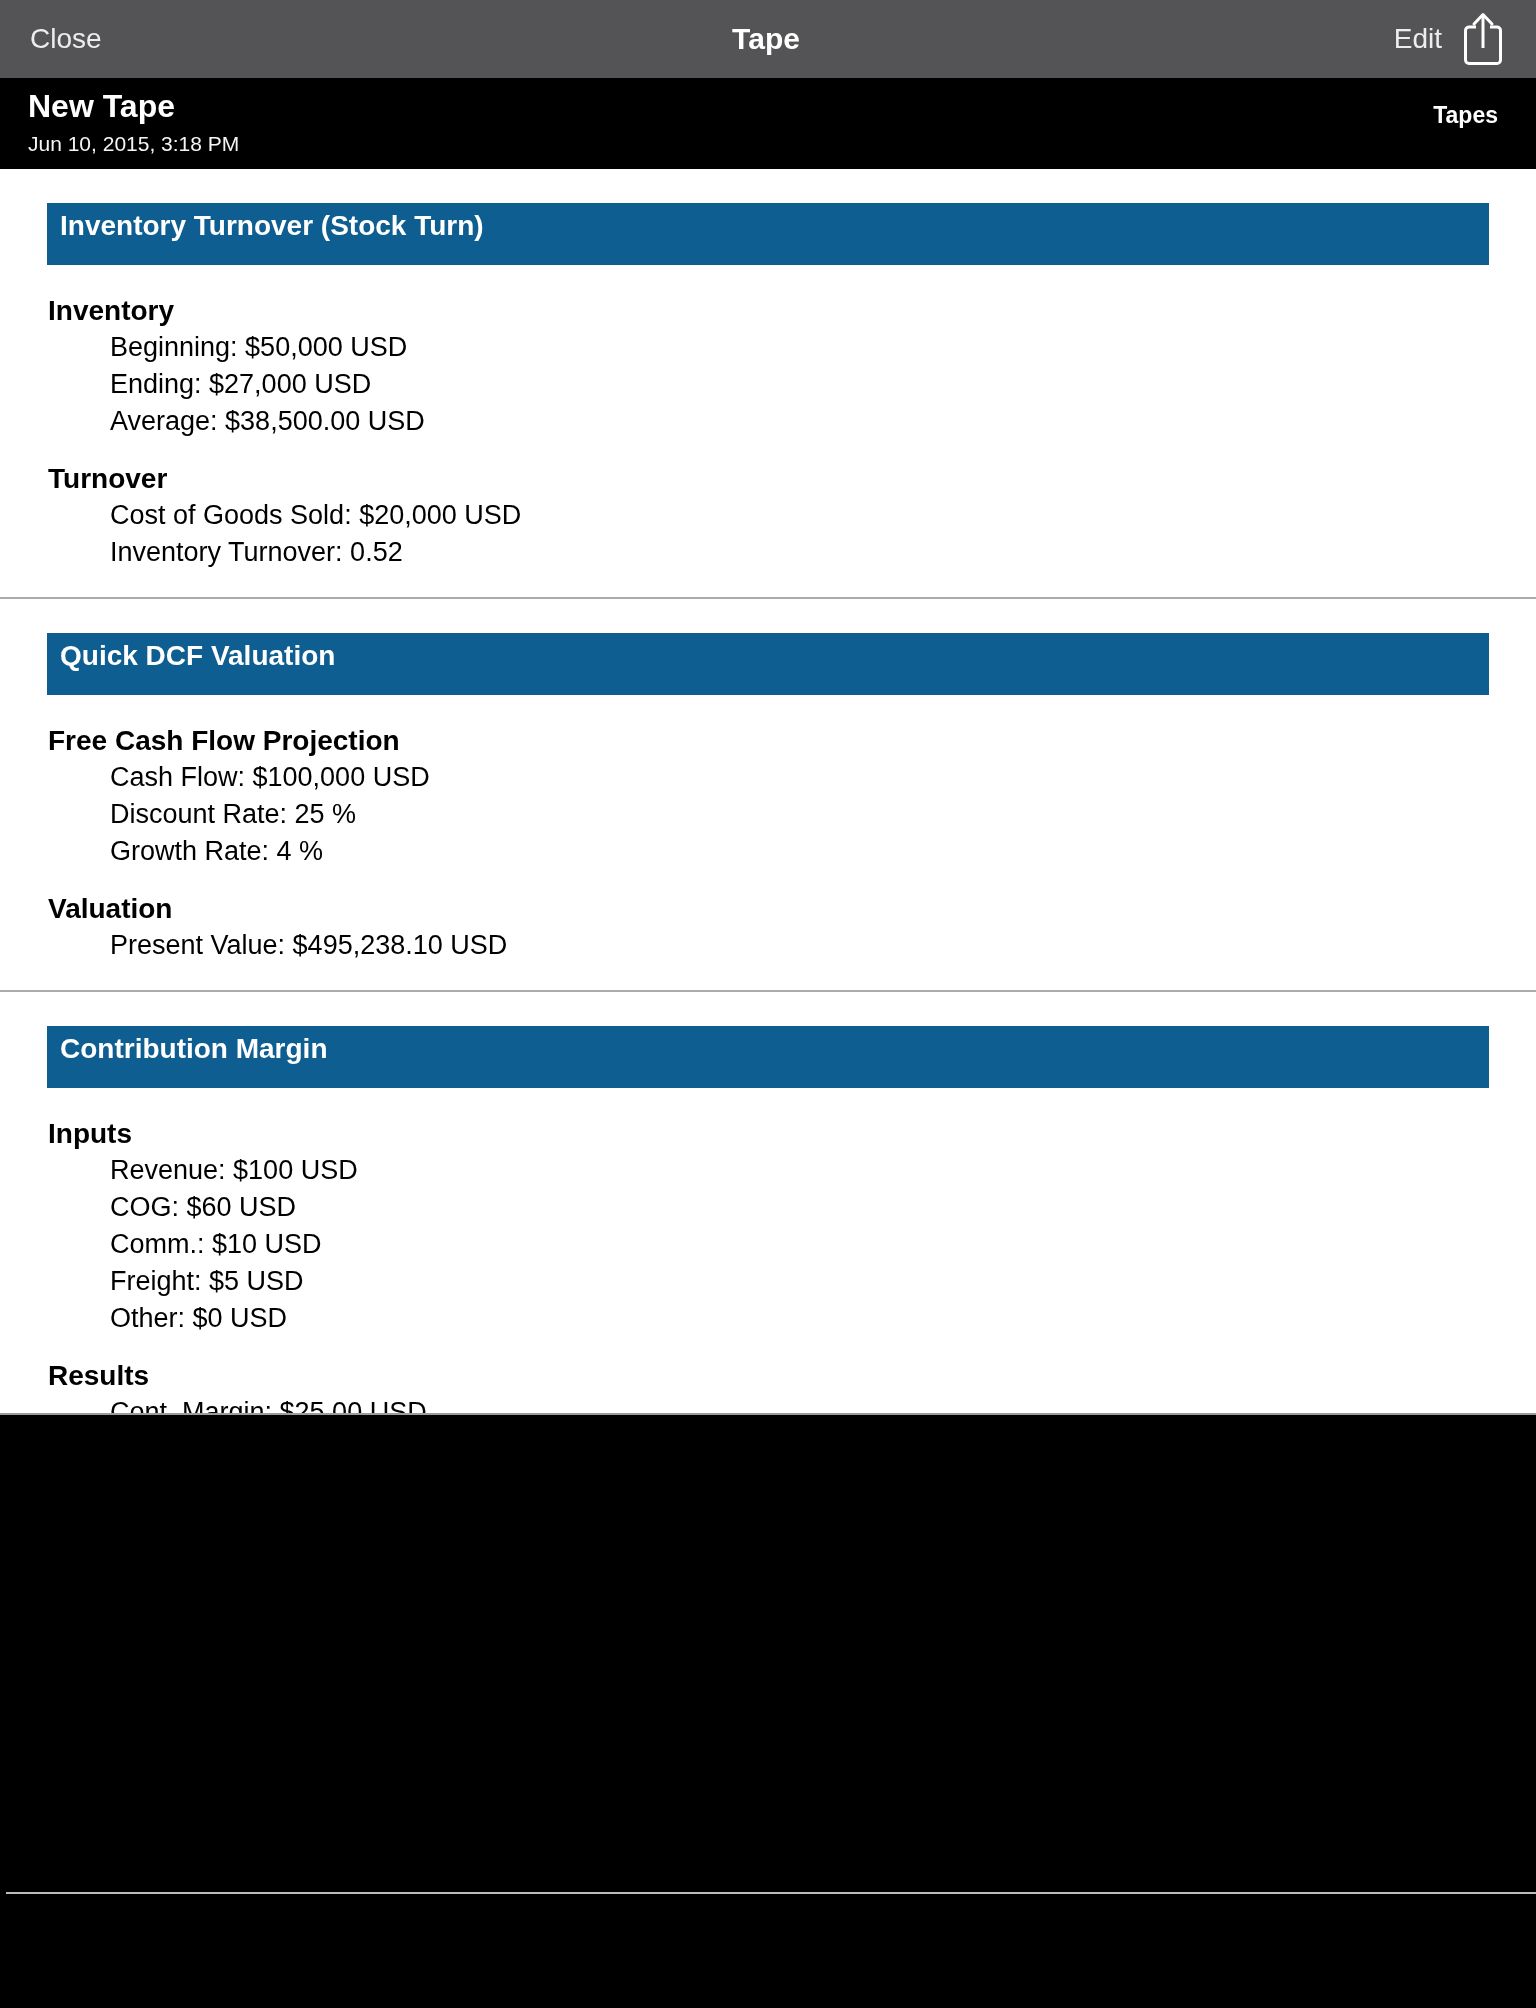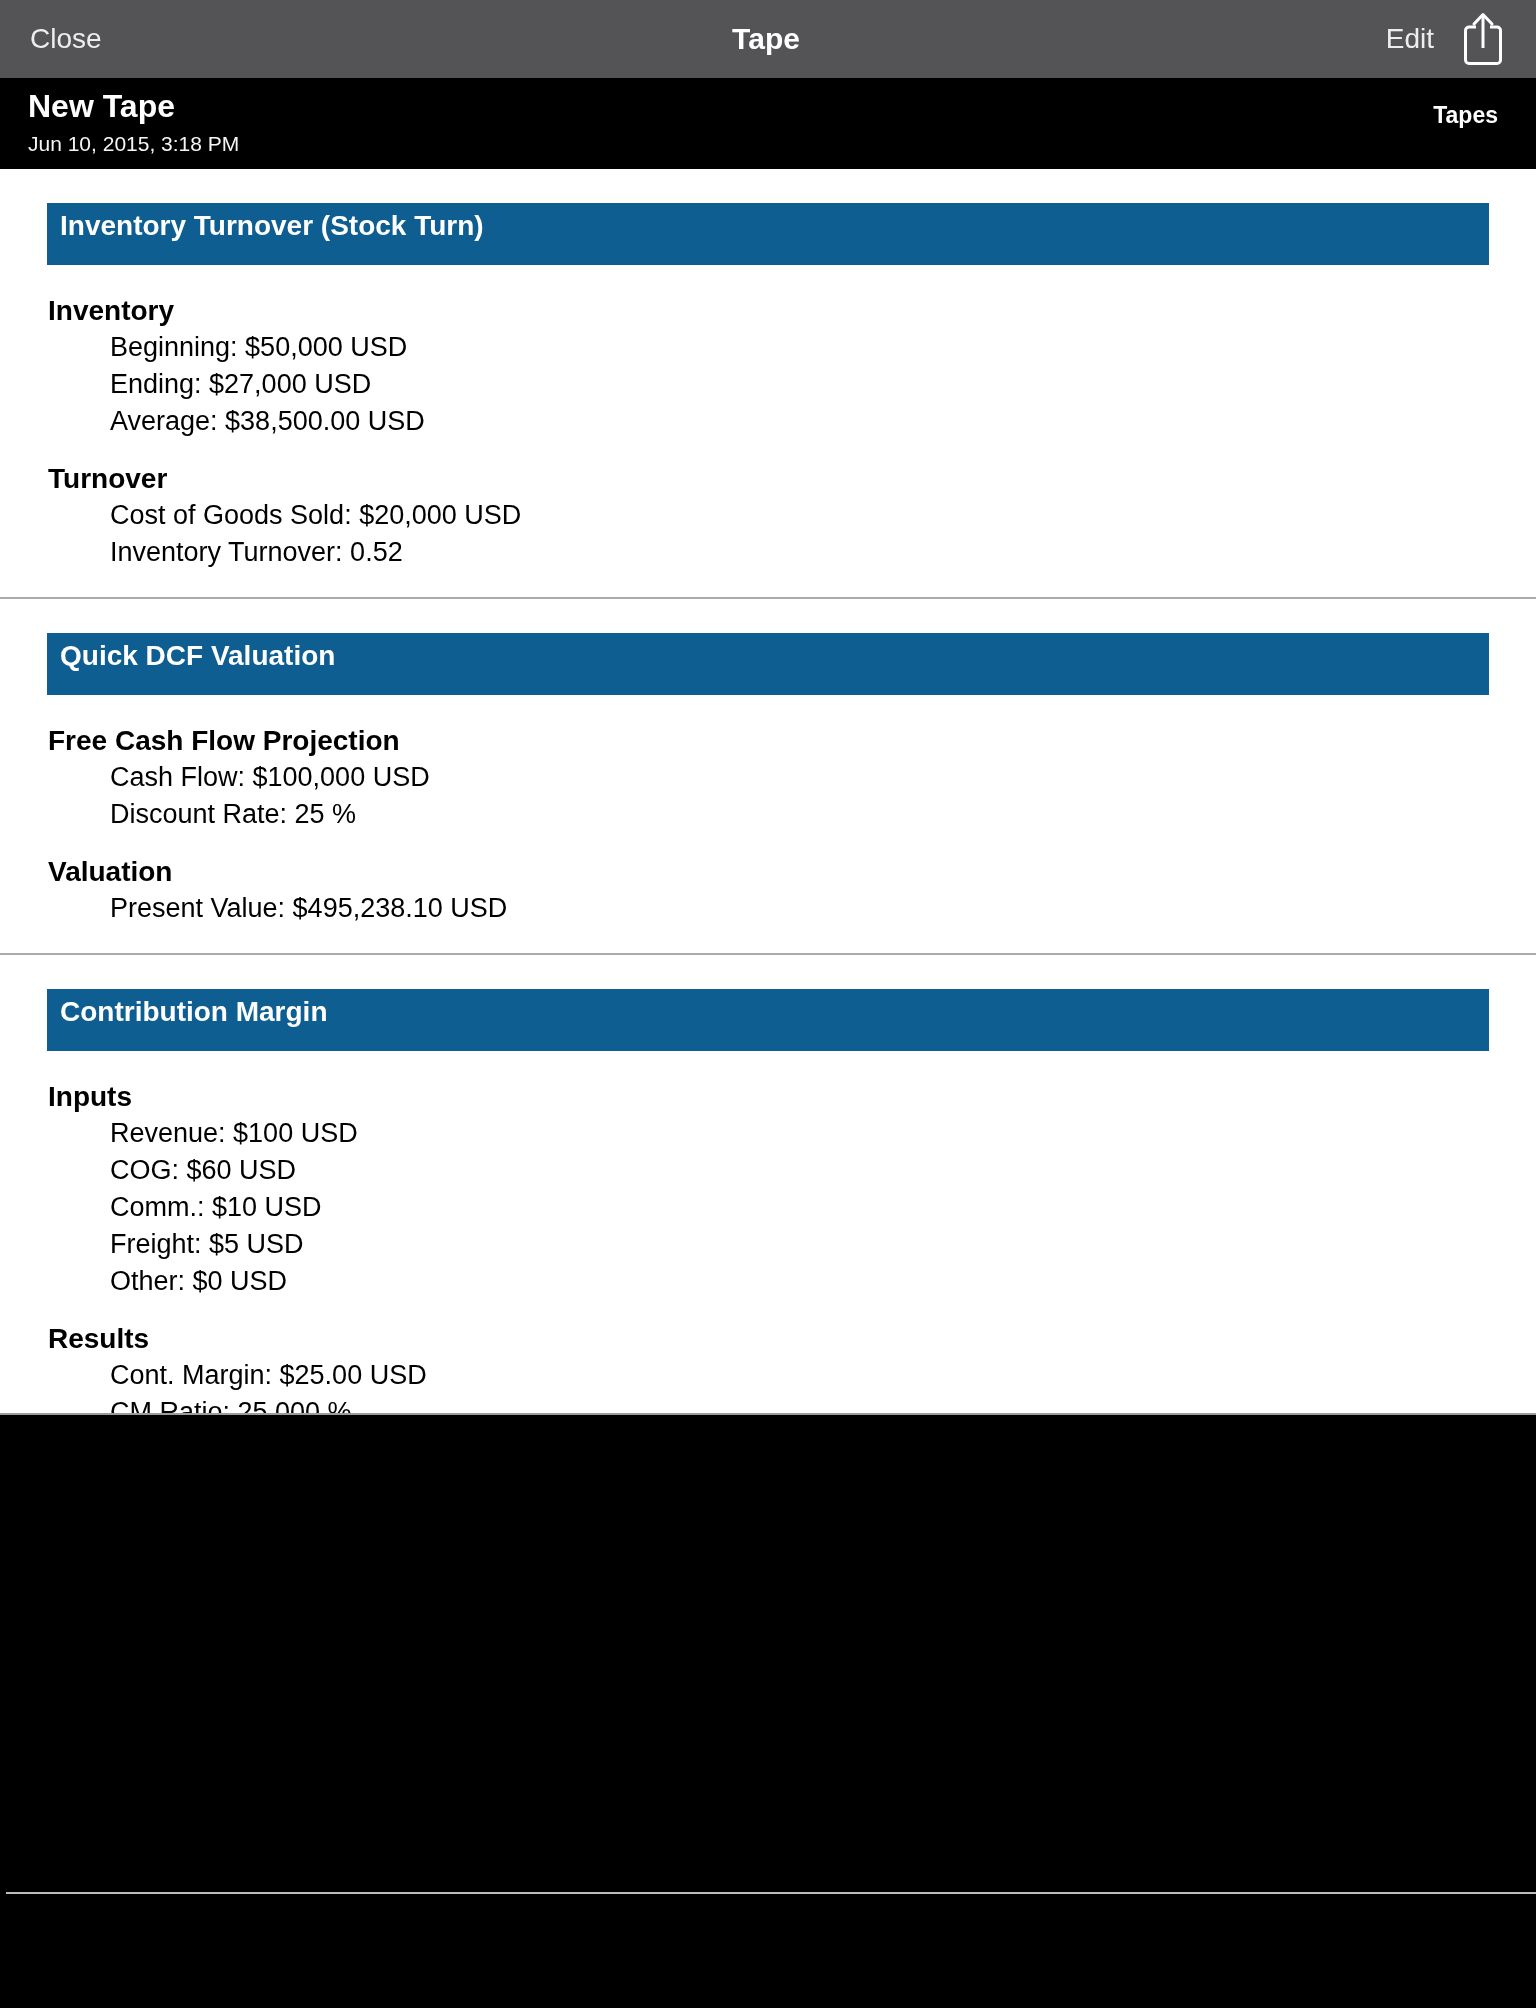--- a/index.html
+++ b/index.html
@@ -17,21 +17,21 @@
     padding:0 30px;
   }
   .nav-btn {
     color:#ededed; font-size:28px; background:none; border:none;
     font-family:inherit; cursor:pointer; padding:0;
   }
   .nav-title {
     position:absolute; left:0; right:4px; text-align:center;
     color:#ffffff; font-size:30px; font-weight:600; pointer-events:none;
   }
-  .nav-right { margin-left:auto; display:flex; align-items:center; gap:26px; }
+  .nav-right { margin-left:auto; display:flex; align-items:center; gap:18px; }
   .share-btn { background:none; border:none; cursor:pointer; padding:0; line-height:0; }
   
   .tape-header {
     height:91px; background:#000; flex:0 0 auto;
     display:flex; justify-content:space-between;
     padding:10px 38px 0 28px;
   }
   .tape-title { color:#fff; font-size:32px; line-height:36px; font-weight:700; }
   .tape-date  { color:#f5f5f5; font-size:21px; margin-top:8px; }
   .tapes-label { color:#fff; font-size:23px; font-weight:700; margin-top:14px; }
@@ -110,20 +110,21 @@
       </div>
     </div>
     <div class="divider"></div>
 
     <div class="section">
       <div class="section-bar">Quick DCF Valuation</div>
       <div class="group">
         <div class="group-title">Free Cash Flow Projection</div>
         <div class="line">Cash Flow: $100,000 USD</div>
         <div class="line">Discount Rate: 25 %</div>
+        <div class="line">Growth Rate: 4 %</div>
       </div>
       <div class="group">
         <div class="group-title">Valuation</div>
         <div class="line">Present Value: $495,238.10 USD</div>
       </div>
     </div>
     <div class="divider"></div>
 
     <div class="section">
       <div class="section-bar">Contribution Margin</div>

